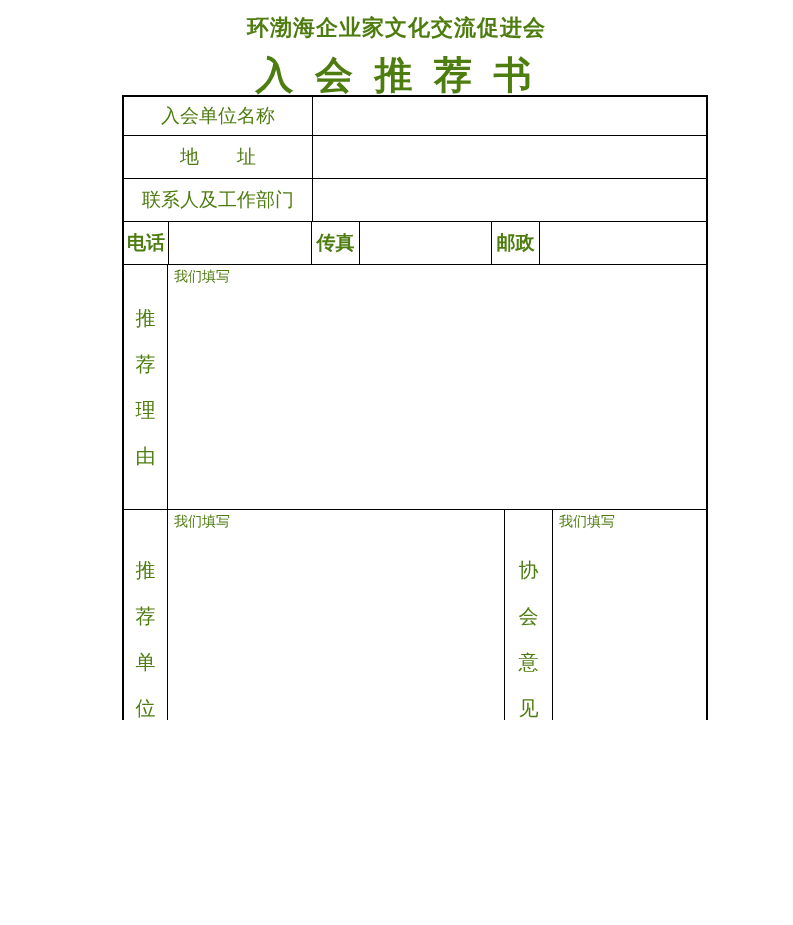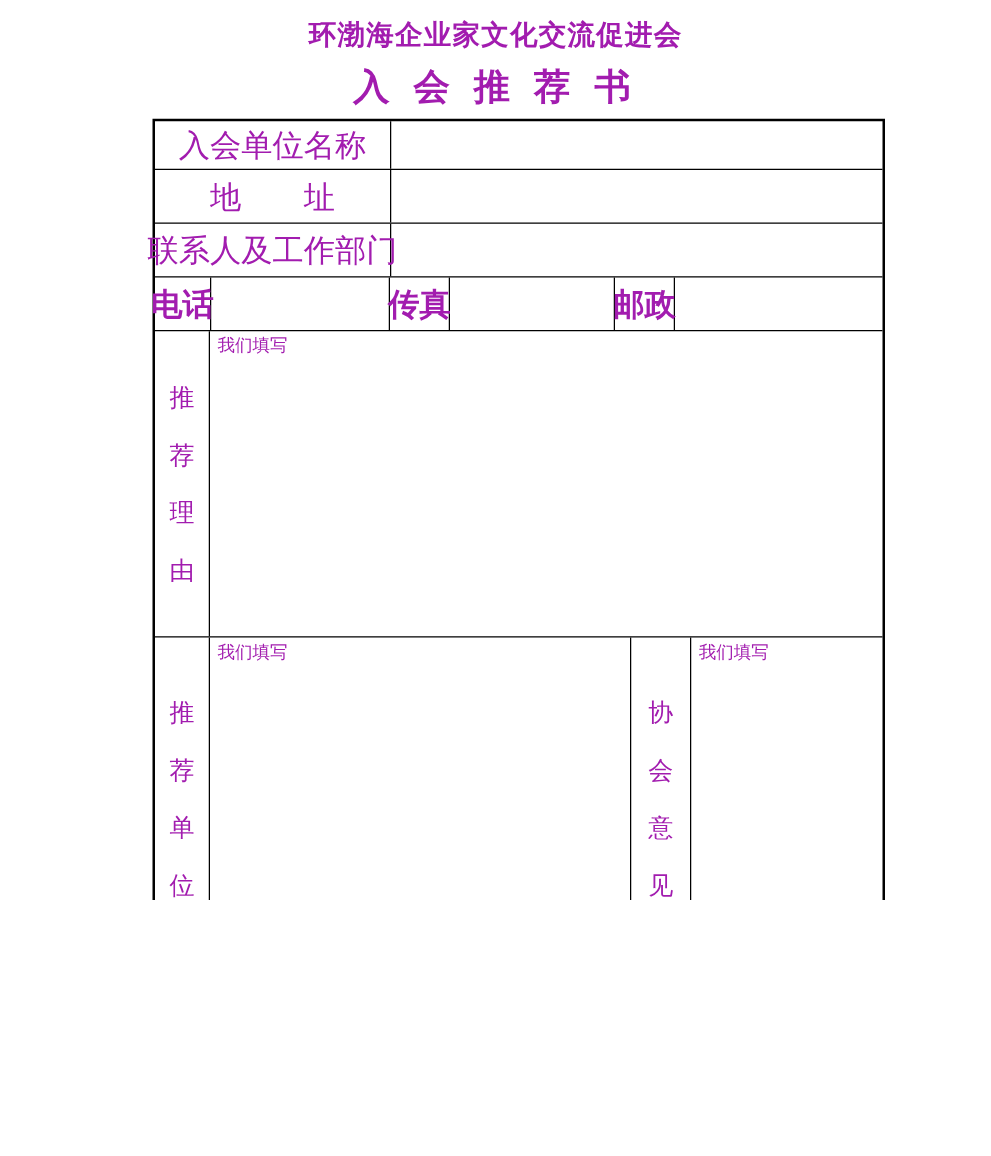--- a/index.html
+++ b/index.html
@@ -1,39 +1,39 @@
 <!DOCTYPE html>
 <html><head>
 <meta charset="utf-8">
 <style>
   html, body { margin: 0; padding: 0; background: #fff; }
   .page {
     position: relative;
     width: 793px;
     height: 720px;
     background: #ffffff;
-    color: #a21caf;
+    color: #4d7c0f;
     font-family: "Liberation Serif", "DejaVu Serif", serif;
     overflow: hidden;
   }
   .org-title {
     position: absolute;
     top: 13px; left: 0;
     width: 100%;
     text-align: center;
     font-size: 22px;
     font-weight: bold;
     letter-spacing: 1px;
   }
   .form-title {
     position: absolute;
     top: 50px; left: 0;
     width: 100%;
     text-align: center;
-    font-size: 29px;
+    font-size: 38px;
     font-weight: bold;
     letter-spacing: 6px;
     white-space: pre;
   }
   .form-table {
     position: absolute;
     left: 122px; top: 95px;
     width: 586px; height: 808px;
     border: 2px solid #000;
     box-sizing: border-box;
@@ -60,21 +60,21 @@
   .r3 { height: 43px; }
   .r4 { height: 43px; font-weight: bold; }
   .r5 { height: 245px; }
   .r6 { height: 259px; }
   .r7 { height: 95px; }
 
   .label-cell {
     display: flex;
     align-items: center;
     justify-content: center;
-    font-size: 25px;
+    font-size: 19px;
     white-space: pre;
   }
   .wide-label { width: 189px; }
   .value-cell { flex: 1 1 auto; }
 
   .c-phone-label  { width: 45px; }
   .c-phone-value  { width: 143px; }
   .c-fax-label    { width: 48px; }
   .c-fax-value    { width: 132px; }
   .c-postal-label { width: 48px; }

